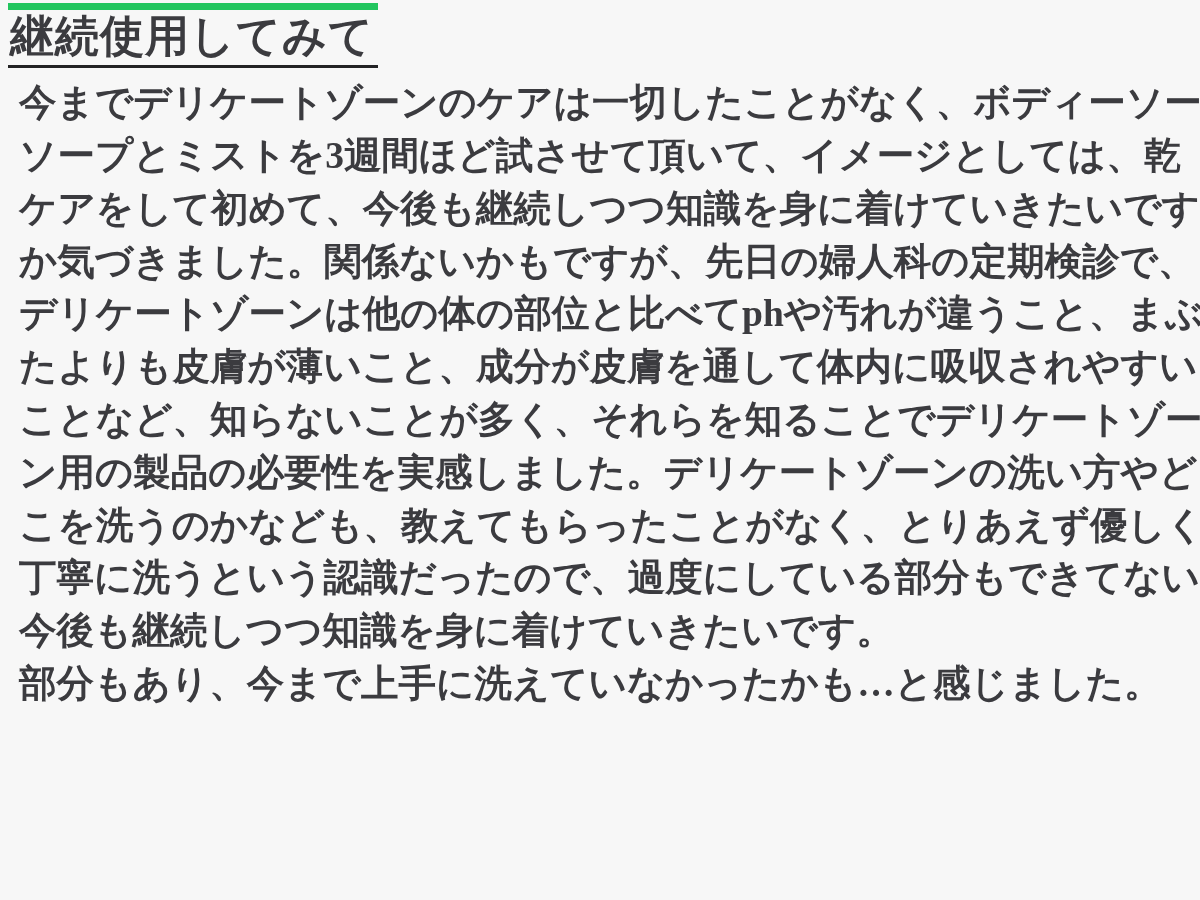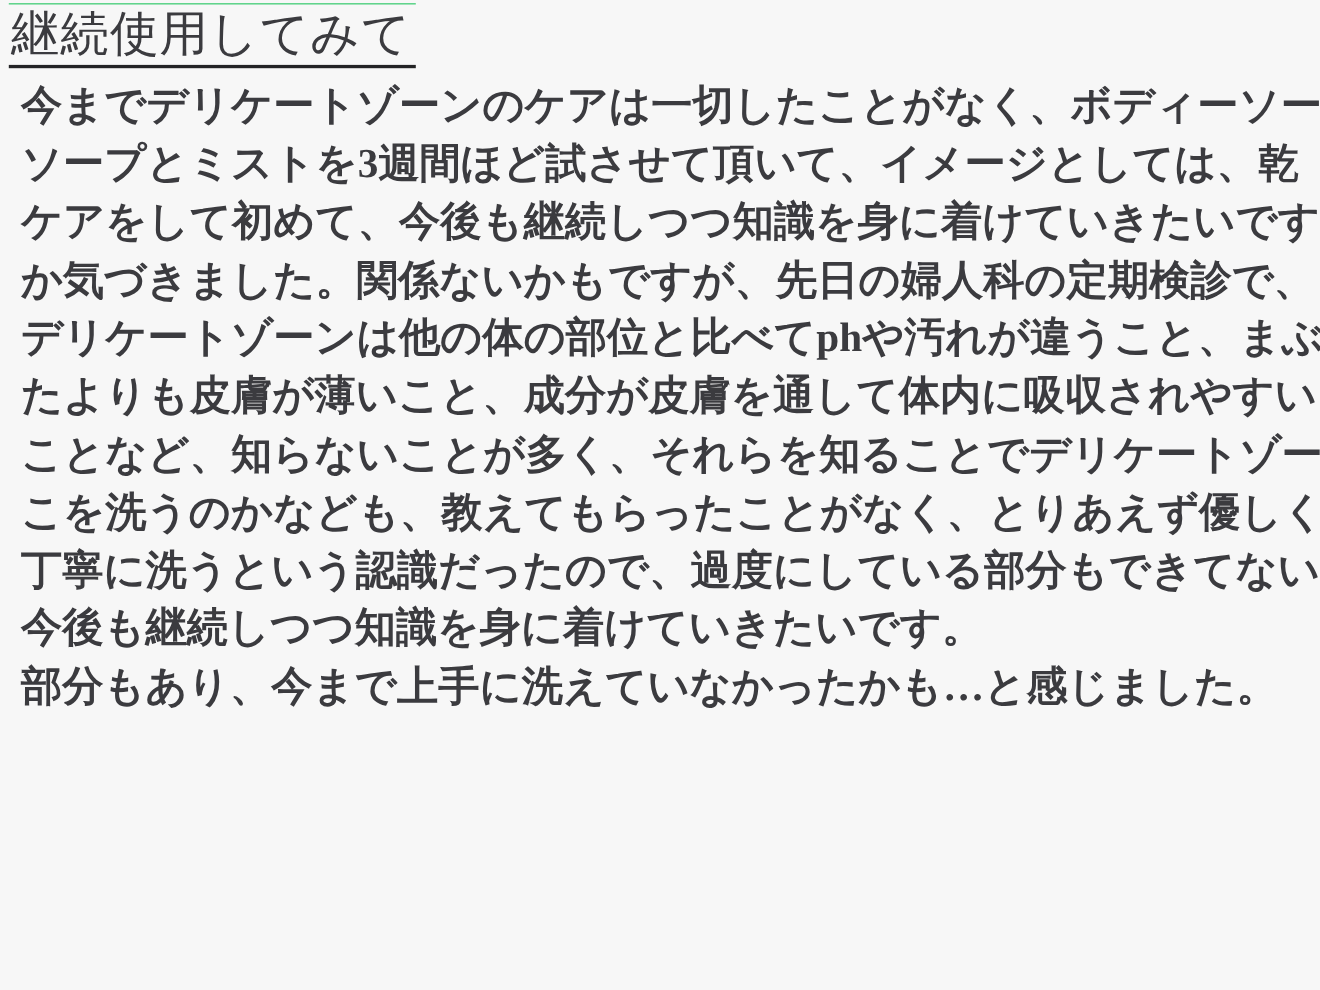--- a/index.html
+++ b/index.html
@@ -12,25 +12,25 @@
     font-family: "Liberation Serif", "DejaVu Serif", serif;
     color: #3b3b3f;
   }
   .page {
     padding: 3px 4px 0 8px;
   }
   .title {
     display: inline-block;
     margin: 0;
     font-size: 44px;
-    font-weight: 400;
+    font-weight: 700;
     line-height: 1.12;
     letter-spacing: 1px;
     color: #3b3b3f;
-    border-top: 1px solid #22c55e;
+    border-top: 7px solid #22c55e;
     border-bottom: 3px solid #232325;
     padding: 2px 4px 4px 2px;
   }
   .body-text {
     margin-top: 9px;
     font-size: 37.5px;
     font-weight: 600;
     line-height: 52.8px;
     letter-spacing: 0;
   }
@@ -46,18 +46,19 @@
   <h1 class="title">継続使用してみて</h1>
 
   <div class="body-text">
     <div class="line">今までデリケートゾーンのケアは一切したことがなく、ボディーソー</div>
     <div class="line">ソープとミストを3週間ほど試させて頂いて、イメージとしては、乾</div>
     <div class="line">ケアをして初めて、今後も継続しつつ知識を身に着けていきたいです</div>
     <div class="line">か気づきました。関係ないかもですが、先日の婦人科の定期検診で、</div>
     <div class="line">デリケートゾーンは他の体の部位と比べてphや汚れが違うこと、まぶ</div>
     <div class="line">たよりも皮膚が薄いこと、成分が皮膚を通して体内に吸収されやすい</div>
     <div class="line">ことなど、知らないことが多く、それらを知ることでデリケートゾー</div>
+    <div class="line">ン用の製品の必要性を実感しました。デリケートゾーンの洗い方やど</div>
     <div class="line">こを洗うのかなども、教えてもらったことがなく、とりあえず優しく</div>
     <div class="line">丁寧に洗うという認識だったので、過度にしている部分もできてない</div>
     <div class="line">今後も継続しつつ知識を身に着けていきたいです。</div>
     <div class="line">部分もあり、今まで上手に洗えていなかったかも…と感じました。</div>
   </div>
 </div>
 
 </body></html>

